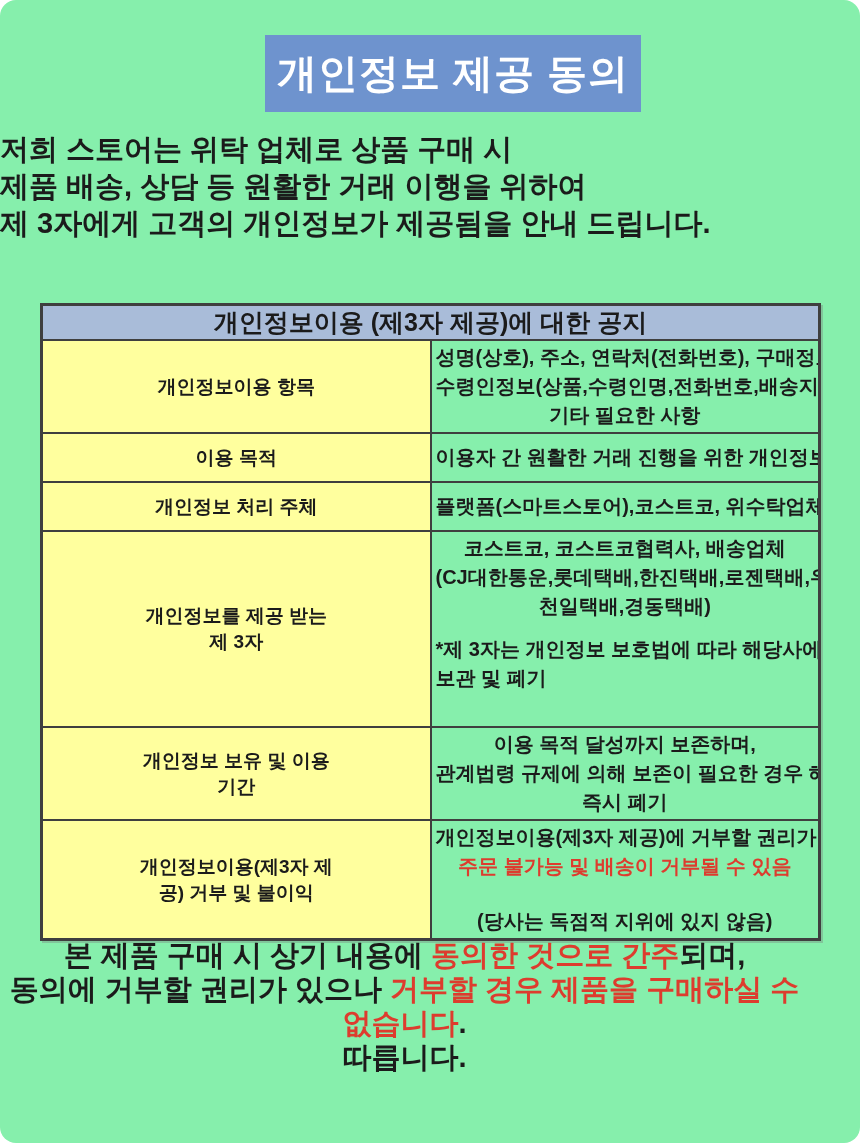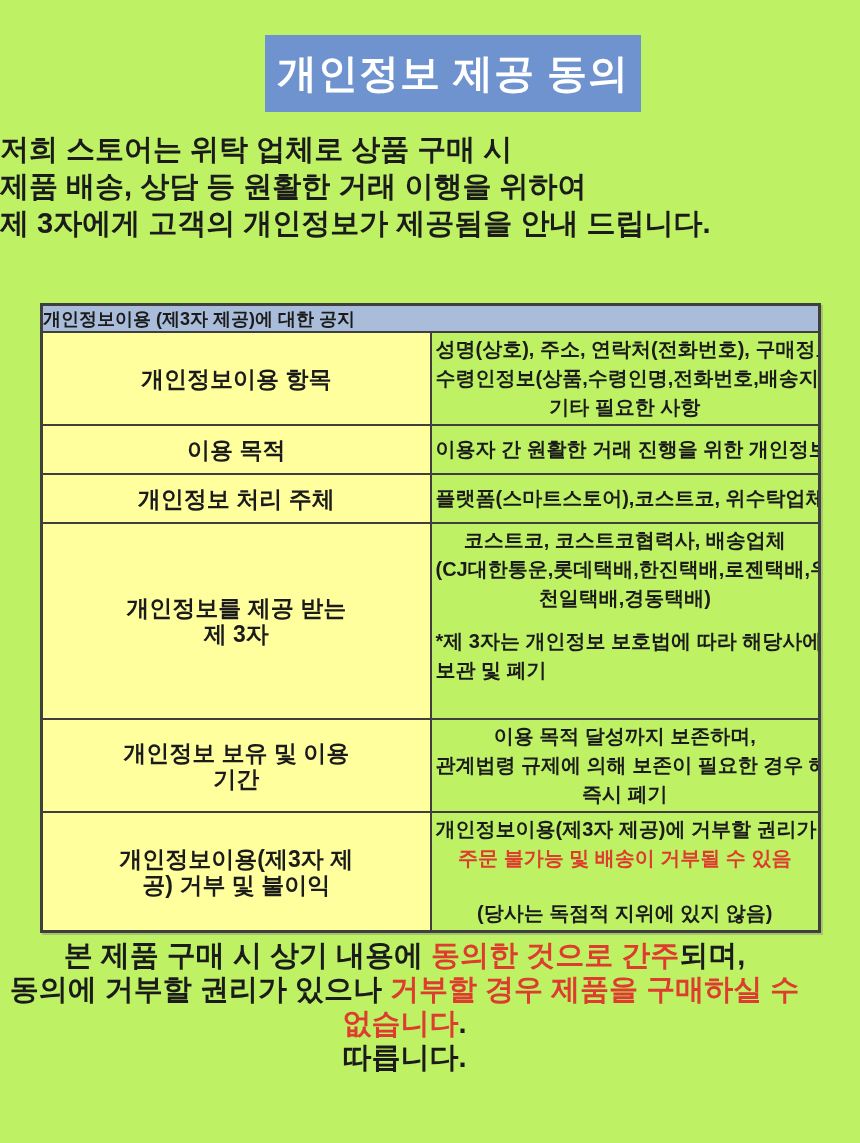--- a/index.html
+++ b/index.html
@@ -1,41 +1,41 @@
 <!DOCTYPE html>
 <html style="--title-bg: #6e93ce; --header-bg: #a9bcd9; --label-bg: #ffff9e; --red: #dd3c2e; --border: #3f3f3f;"><head>
 <meta charset="utf-8">
 <style>
   html,body{margin:0;padding:0;background:#ffffff;}
   .page{
-    position:relative;width:860px;height:1143px;background:#bef264;overflow:hidden;
-    font-family:"Liberation Sans","DejaVu Sans",sans-serif;font-weight:bold;color:#1b1b1b;
+    position:relative;width:860px;height:1143px;background:#86efac;overflow:hidden;
+    font-family:"Liberation Sans","DejaVu Sans",sans-serif;font-weight:bold;color:#1b1b1b;border-radius:16px;
   }
   
   .title-box{
     position:absolute;left:265px;top:35px;width:376px;height:77px;
     background:var(--title-bg,#6e93ce);
     display:flex;align-items:center;justify-content:center;
   }
   .title-box .title-text{color:#ffffff;font-size:40px;letter-spacing:1px;white-space:nowrap;}
   
   .intro{position:absolute;left:0;top:131px;width:860px;font-size:29px;line-height:37px;}
   .intro div{white-space:nowrap;}
   
   .table-wrap{position:absolute;left:40px;top:303px;width:781px;}
   table{border-collapse:collapse;width:100%;table-layout:fixed;box-shadow:2px 2px 0 rgba(120,120,120,.35);}
   td{border:2px solid var(--border,#3f3f3f);padding:0;}
   table{border:3px solid var(--border,#3f3f3f);}
   .thead{
-    background:var(--header-bg,#a9bcd9);height:25px;
-    font-size:18px;vertical-align:middle;
+    background:var(--header-bg,#a9bcd9);height:25px;text-align:center;
+    font-size:25px;vertical-align:middle;
   }
   .lbl{
     background:var(--label-bg,#ffff9e);width:208px;text-align:center;vertical-align:middle;
-    font-size:23px;line-height:26px;padding:2px;
+    font-size:19px;line-height:26px;padding:2px;
   }
   .lbl div{white-space:nowrap;}
   .val{text-align:center;vertical-align:middle;font-size:20px;line-height:29px;padding:2px 4px;overflow:hidden;}
   .val div{white-space:nowrap;}
   .val.top{vertical-align:top;}
   .val .left-line{text-align:left;}
   .spacer-sm{height:14px;}
   .spacer-md{height:26px;}
   .r1 td{height:76px;}
   .r2 td{height:43px;}

